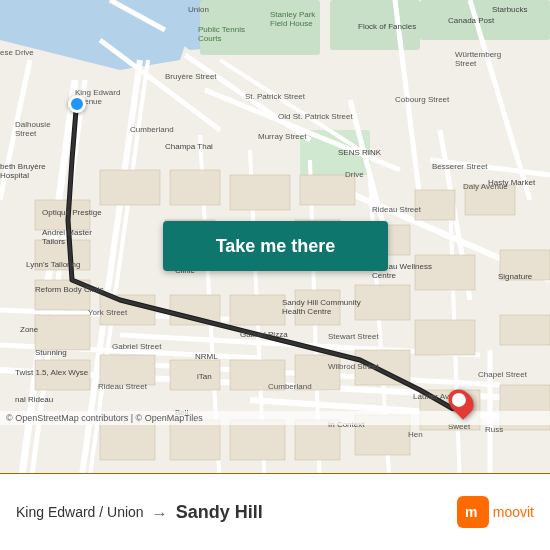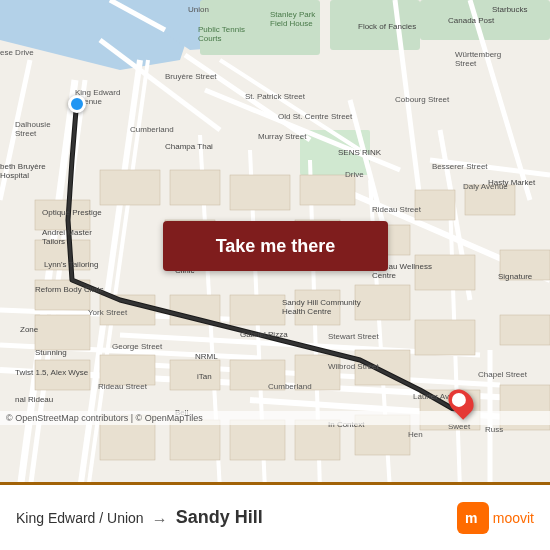--- a/index.html
+++ b/index.html
@@ -28,21 +28,21 @@
       top: 0; left: 0;
     }
 
     
     .take-me-there-btn {
       position: absolute;
       top: 221px;
       left: 163px;
       width: 225px;
       height: 50px;
-      background: #7f1d1d;
+      background: #0f766e;
       color: white;
       border: none;
       border-radius: 4px;
       font-size: 18px;
       font-weight: bold;
       cursor: pointer;
       display: flex;
       align-items: center;
       justify-content: center;
       box-shadow: 0 2px 6px rgba(0,0,0,0.3);
@@ -86,27 +86,27 @@
       left: 4px;
       width: 14px;
       height: 14px;
       background: white;
       border-radius: 50%;
     }
 
     
     .bottom-bar {
       width: 550px;
-      height: 68px;
+      height: 77px;
       background: white;
       display: flex;
       align-items: center;
       justify-content: space-between;
       padding: 0 16px;
-      border-top: 3px solid #a16207;
+      border-top: 1px solid #a16207;
       position: absolute;
       bottom: 0;
       left: 0;
     }
 
     .route-info {
       display: flex;
       align-items: center;
       gap: 8px;
     }
@@ -307,21 +307,21 @@
   <div class="map-label road" style="top:50px;left:455px;">Württemberg<br>Street</div>
   <div class="map-label road" style="top:95px;left:395px;text-align:center;">Cobourg Street</div>
   <div class="map-label road" style="top:182px;left:463px;">Daly Avenue</div>
   <div class="map-label road" style="top:162px;left:432px;">Besserer Street</div>
   <div class="map-label road" style="top:205px;left:372px;">Rideau Street</div>
   <div class="map-label place" style="top:178px;left:488px;">Hasty Market</div>
   <div class="map-label place" style="top:142px;left:165px;">Champa Thai</div>
   <div class="map-label place" style="top:148px;left:338px;">SENS RINK</div>
   <div class="map-label place" style="top:208px;left:42px;">Optique Prestige</div>
   <div class="map-label place" style="top:228px;left:42px;">Andrei Master<br>Tailors</div>
-  <div class="map-label place" style="top:260px;left:44px;">Lynn's Tailoring</div>
+  <div class="map-label place" style="top:260px;left:26px;">Lynn's Tailoring</div>
   <div class="map-label place" style="top:248px;left:175px;">ByWard<br>Chiropractic<br>Clinic</div>
   <div class="map-label place" style="top:242px;left:230px;">Champagne<br>Bath Pool</div>
   <div class="map-label place" style="top:250px;left:348px;">Loblaws</div>
   <div class="map-label place" style="top:262px;left:372px;">Rideau Wellness<br>Centre</div>
   <div class="map-label place" style="top:285px;left:35px;">Reform Body Clinic</div>
   <div class="map-label place" style="top:298px;left:282px;">Sandy Hill Community<br>Health Centre</div>
   <div class="map-label place" style="top:325px;left:20px;">Zone</div>
   <div class="map-label place" style="top:348px;left:35px;">Stunning</div>
   <div class="map-label place" style="top:368px;left:15px;">Twist 1.5, Alex Wyse</div>
   <div class="map-label place" style="top:352px;left:195px;">NRML</div>
@@ -333,26 +333,26 @@
   <div class="map-label road" style="top:370px;left:478px;">Chapel Street</div>
   <div class="map-label place" style="top:420px;left:328px;">In Context</div>
   <div class="map-label place" style="top:272px;left:498px;">Signature</div>
   <div class="map-label place" style="top:395px;left:15px;">nal Rideau</div>
   <div class="map-label place" style="top:408px;left:158px;padding-left:17px;">Bell</div>
   <div class="map-label road" style="top:88px;left:75px;">King Edward<br>Avenue</div>
   <div class="map-label road" style="top:125px;left:130px;">Cumberland</div>
   <div class="map-label road" style="top:72px;left:165px;">Bruyère Street</div>
   <div class="map-label road" style="top:132px;left:258px;">Murray Street</div>
   <div class="map-label road" style="top:308px;left:88px;">York Street</div>
-  <div class="map-label road" style="top:342px;left:112px;">George Street</div>
+  <div class="map-label road" style="top:342px;left:112px;">Gabriel Street</div>
   <div class="map-label road" style="top:382px;left:98px;">Rideau Street</div>
   <div class="map-label place" style="top:162px;left:0px;">beth Bruyère<br>Hospital</div>
   <div class="map-label road" style="top:120px;left:15px;">Dalhousie<br>Street</div>
   <div class="map-label road" style="top:92px;left:245px;">St. Patrick Street</div>
-  <div class="map-label road" style="top:112px;left:278px;">Old St. Centre Street</div>
+  <div class="map-label road" style="top:112px;left:278px;">Old St. Patrick Street</div>
   <div class="map-label road" style="top:170px;left:345px;">Drive</div>
   <div class="map-label road" style="top:5px;left:140px;padding-left:48px;">Union</div>
   <div class="map-label road" style="top:48px;left:0px;">ese Drive</div>
   <div class="map-label road" style="top:382px;left:268px;">Cumberland</div>
   <div class="map-label road" style="top:430px;left:408px;">Hen</div>
   <div class="map-label road" style="top:422px;left:448px;">Sweet</div>
   <div class="map-label road" style="top:425px;left:485px;">Russ</div>
 
   <div class="marker-start"></div>
 

